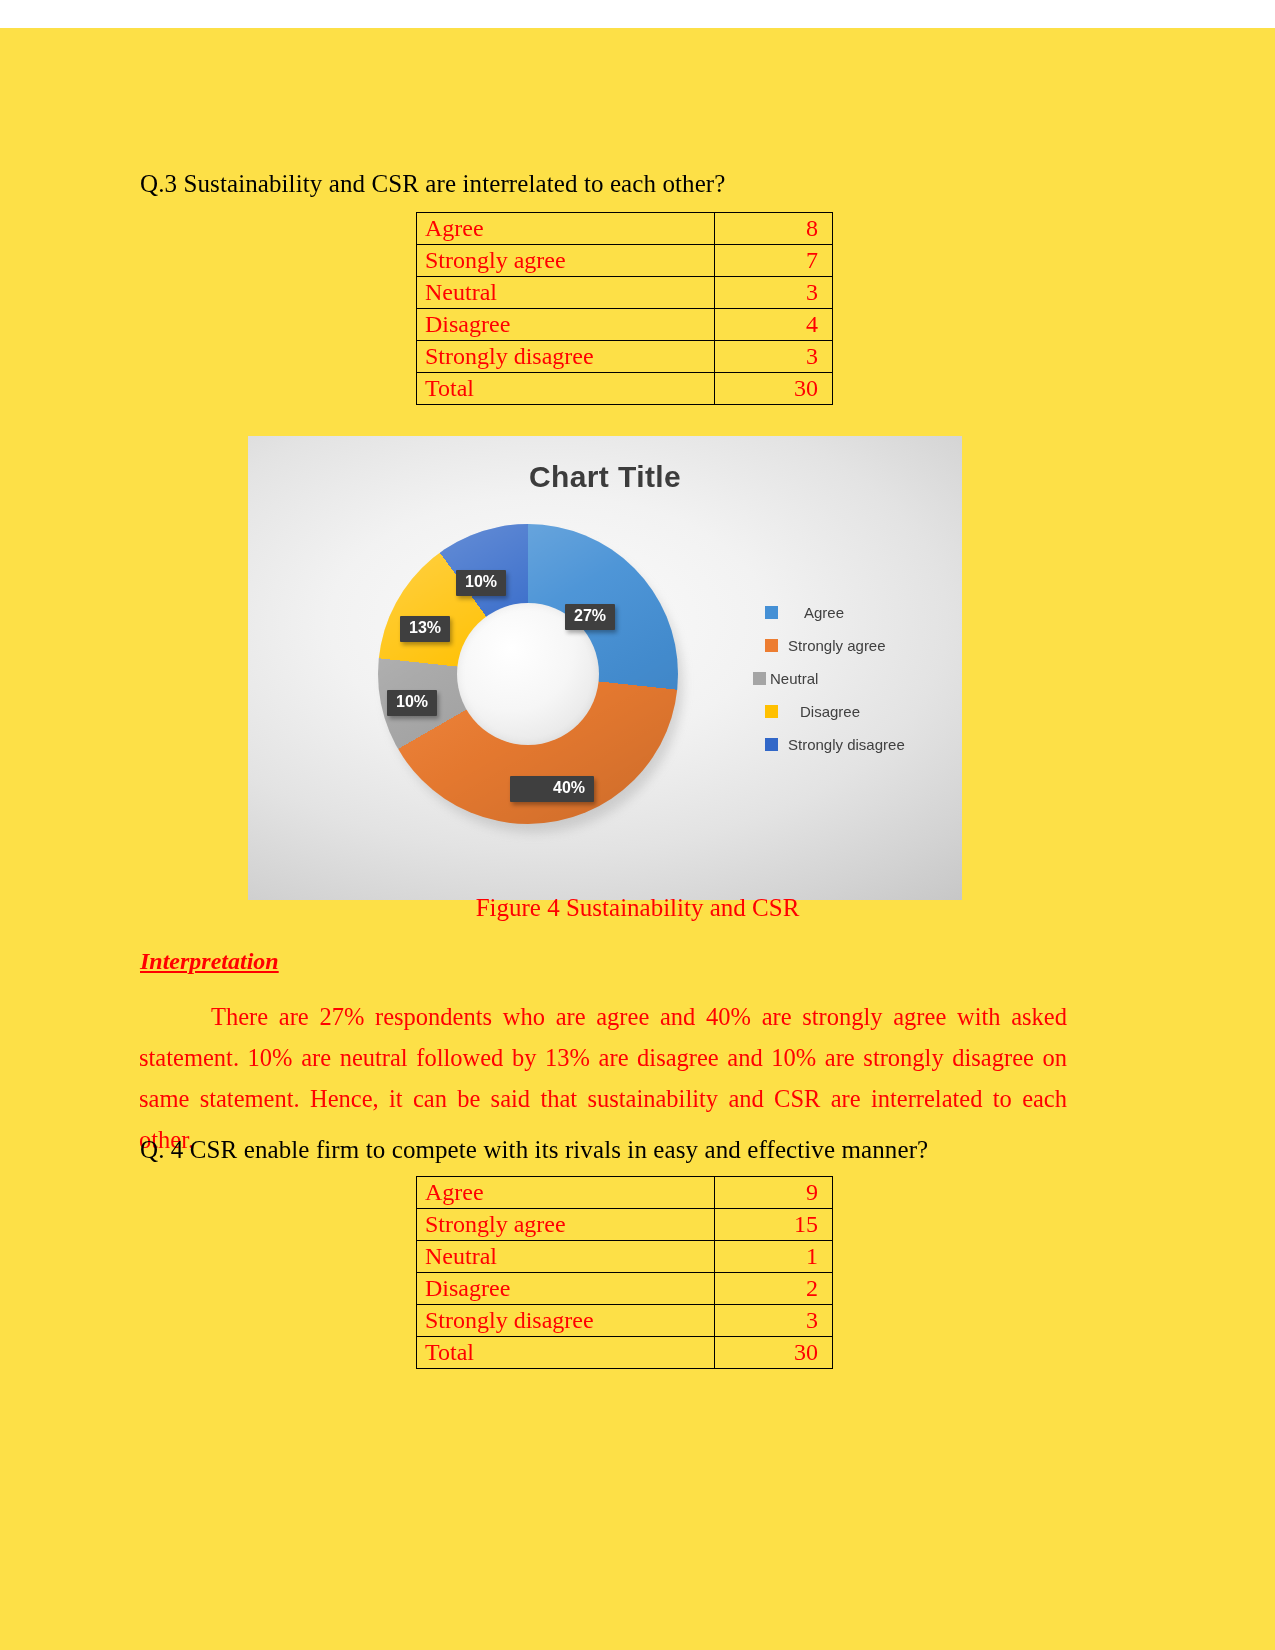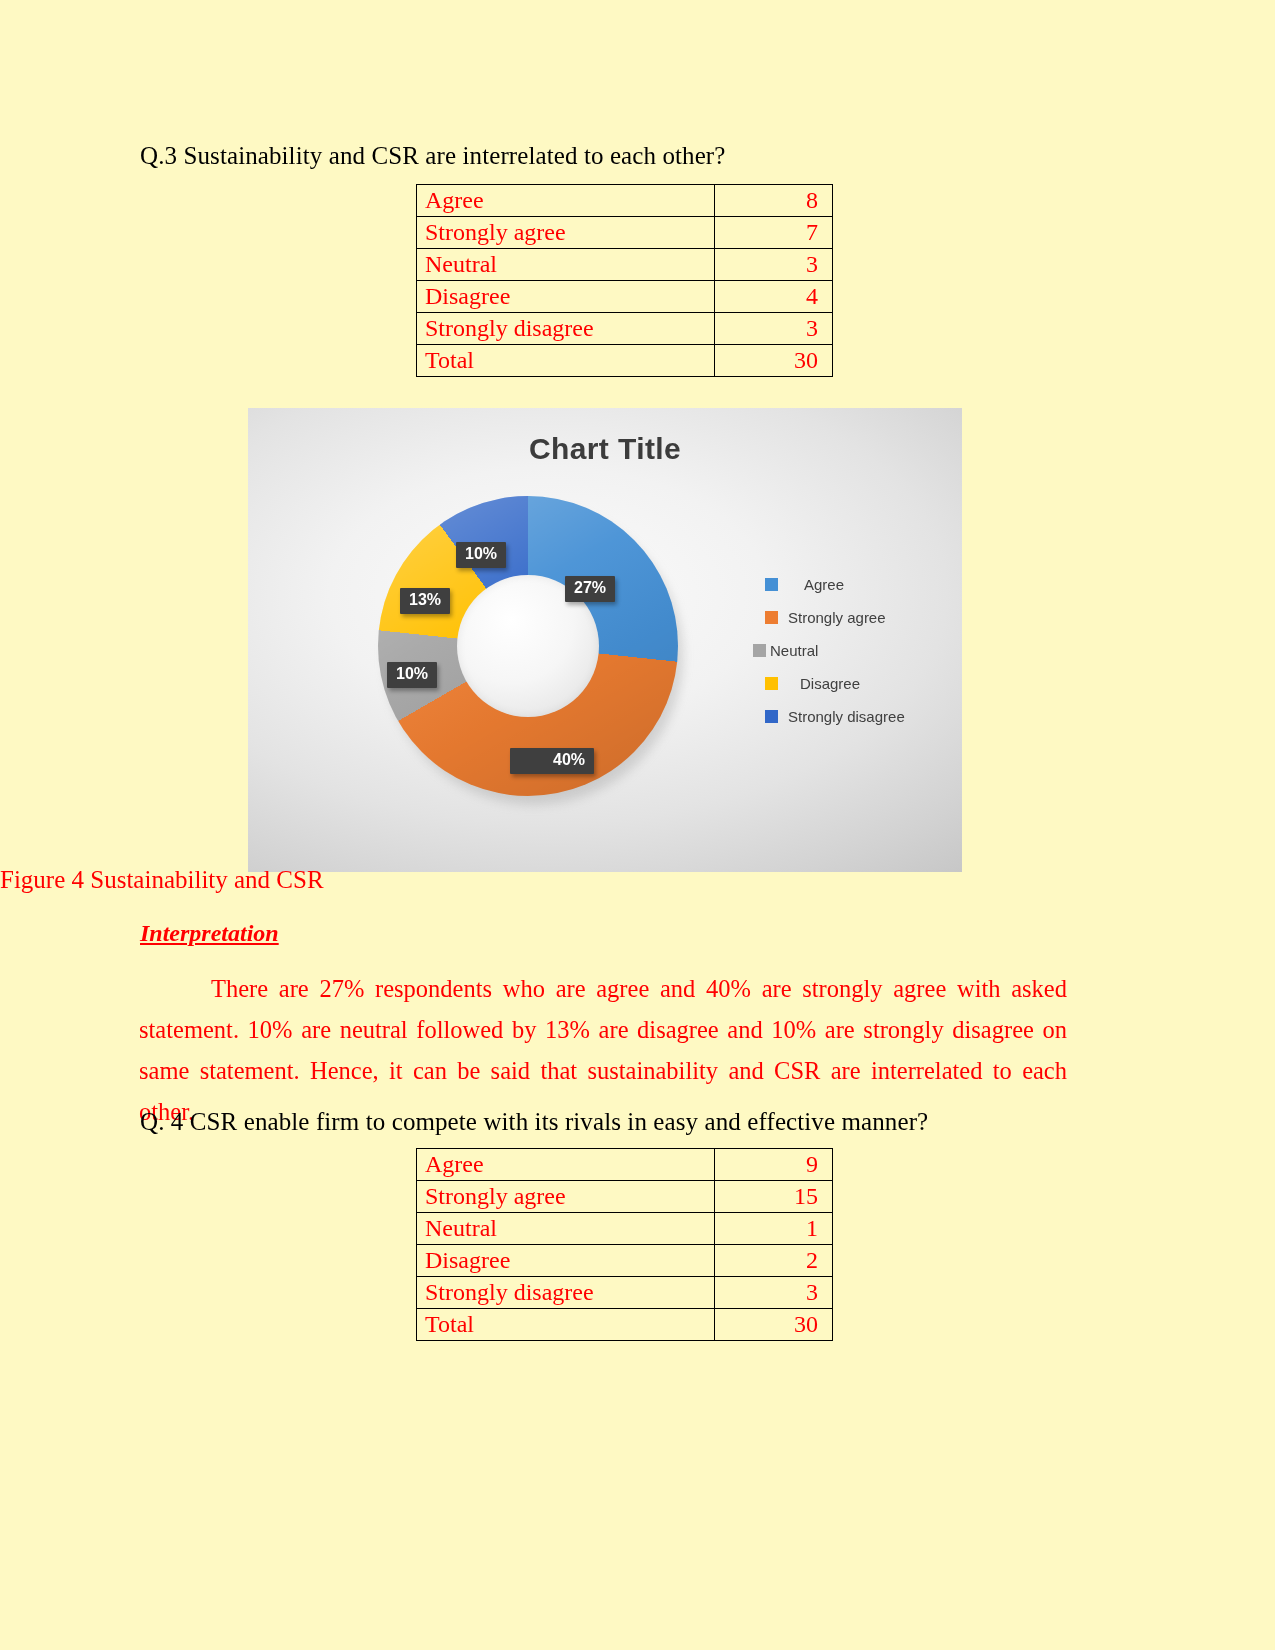--- a/index.html
+++ b/index.html
@@ -10,21 +10,22 @@
   body {
     width: 1275px;
     height: 1650px;
     position: relative;
     font-family: "Liberation Serif", "DejaVu Serif", serif;
     overflow: hidden;
   }
   .page {
     position: absolute;
     inset: 0;
-    background: #fef9c3;
+    background: #fde047;
+    margin-top: 28px;
   }
 
   
   .q-text {
     position: absolute;
     font-family: "Liberation Serif", "DejaVu Serif", serif;
     font-size: 25px;
     color: #000000;
     white-space: nowrap;
     letter-spacing: 0.1px;
@@ -169,21 +170,21 @@
   .lg-gap2 { margin-right: 4px; }
   .lg-gap3 { margin-right: 22px; }
   .lg-gap4 { margin-right: 10px; }
 
   
   .figure-caption {
     position: absolute;
     left: 0;
     top: 866px;
     width: 1275px;
-    text-align: left;
+    text-align: center;
     font-family: "Liberation Serif", "DejaVu Serif", serif;
     font-size: 25px;
     color: #ff0000;
   }
   .interp-heading {
     position: absolute;
     left: 140px;
     top: 920px;
     font-family: "Liberation Serif", "DejaVu Serif", serif;
     font-size: 24px;

